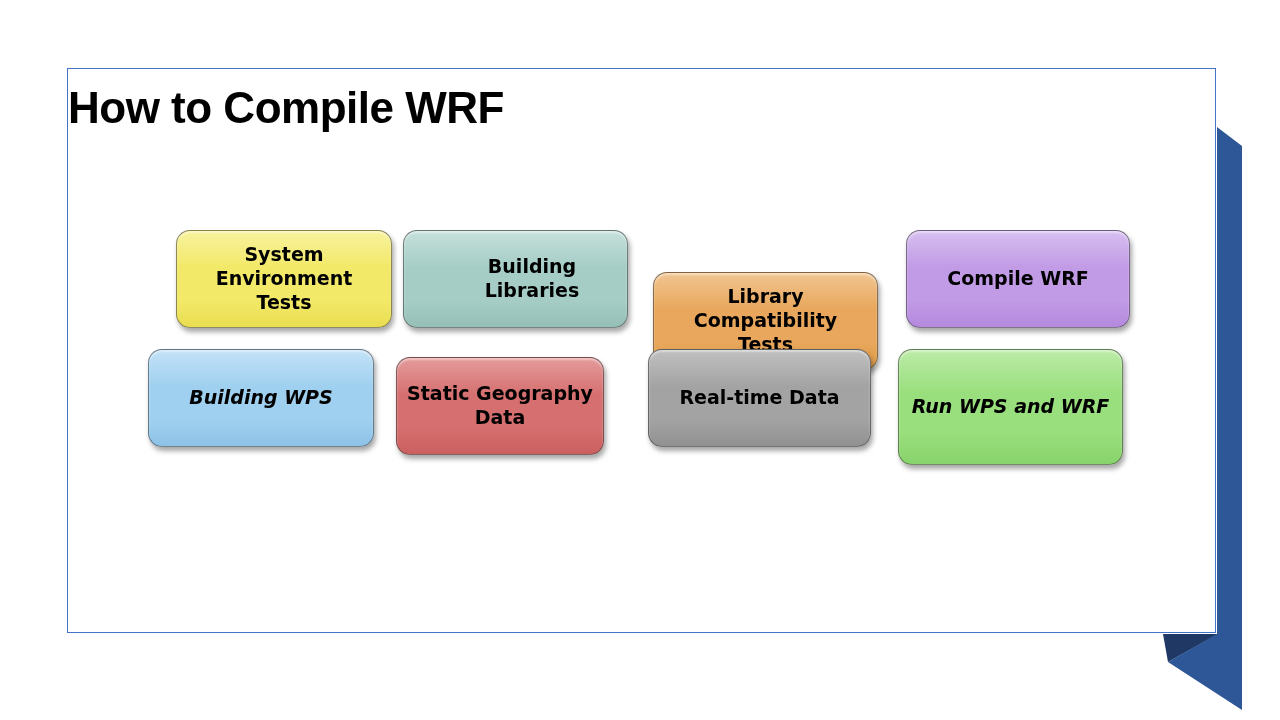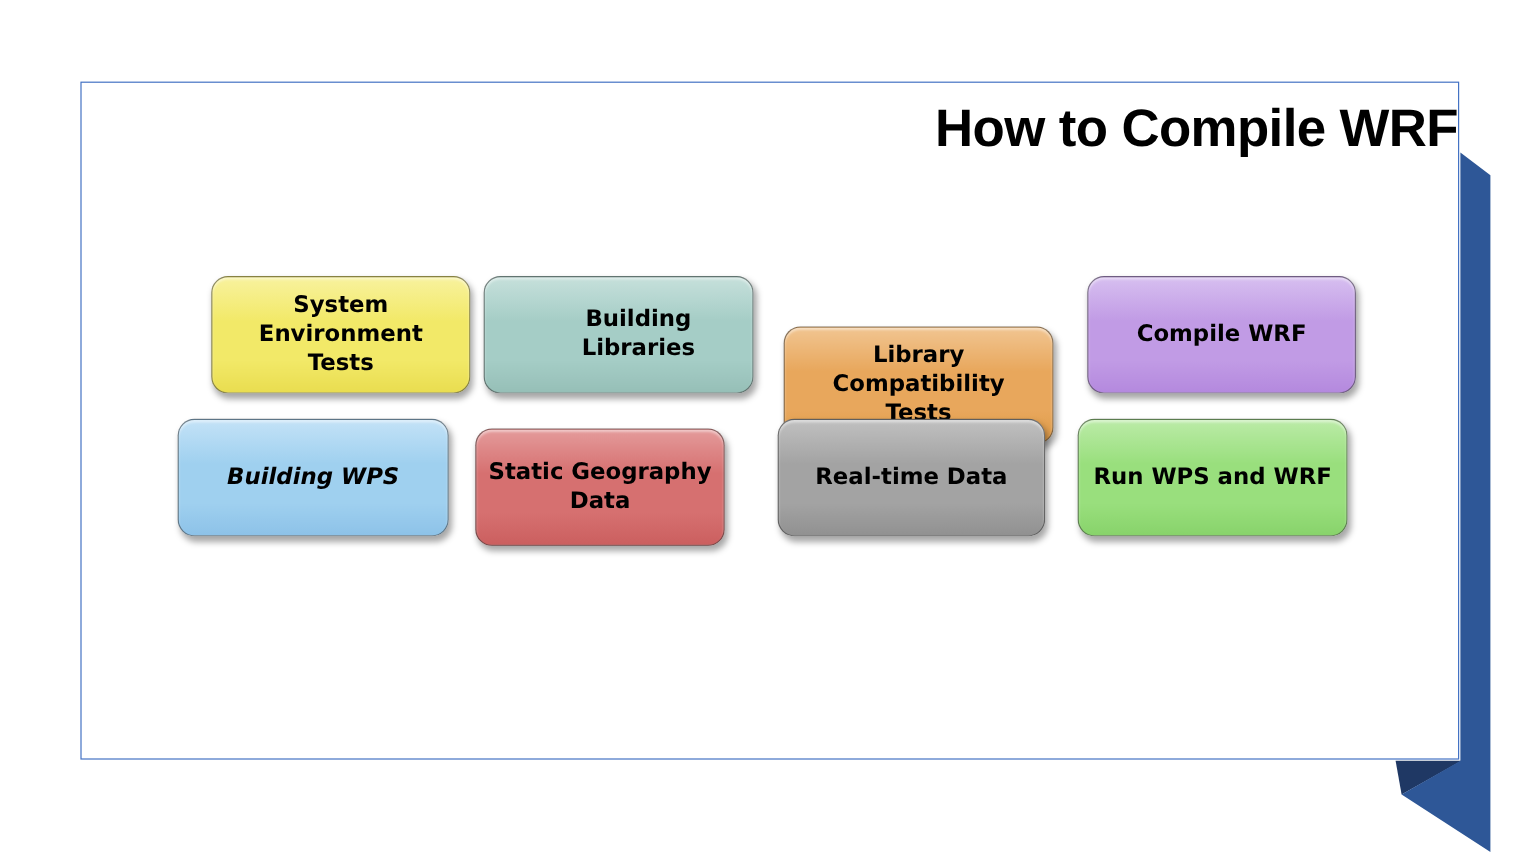--- a/index.html
+++ b/index.html
@@ -24,21 +24,21 @@
     background: #ffffff;
     border: 1px solid #4472C4;
     box-sizing: border-box;
   }
   .title {
     position: absolute;
     top: 14px;
     left: 0;
     width: 100%;
     margin: 0;
-    text-align: right;
+    text-align: left;
     font-family: "Liberation Sans", sans-serif;
     font-size: 44px;
     font-weight: bold;
     color: #000000;
     letter-spacing: -0.5px;
   }
   .ribbon-svg {
     position: absolute;
     left: 0;
     top: 0;
@@ -94,21 +94,21 @@
         <div class="pbox" style="left: 80px; top: 280px; width: 226px; height: 98px; background: linear-gradient(rgb(195, 226, 247) 0%, rgb(159, 208, 239) 38%, rgb(159, 208, 239) 72%, rgb(141, 194, 232) 100%); font-style: italic;">
           <span>Building WPS</span>
         </div>
         <div class="pbox" style="left: 328px; top: 288px; width: 208px; height: 98px; background: linear-gradient(rgb(228, 155, 155) 0%, rgb(214, 112, 112) 38%, rgb(214, 112, 112) 72%, rgb(203, 95, 95) 100%);">
           <span>Static Geography
 Data</span>
         </div>
         <div class="pbox" style="left: 580px; top: 280px; width: 223px; height: 98px; background: linear-gradient(rgb(192, 192, 192) 0%, rgb(163, 163, 163) 38%, rgb(163, 163, 163) 72%, rgb(145, 145, 145) 100%);">
           <span>Real-time Data</span>
         </div>
-        <div class="pbox" style="left: 830px; top: 280px; width: 225px; height: 98px; background: linear-gradient(rgb(187, 235, 167) 0%, rgb(153, 223, 125) 38%, rgb(153, 223, 125) 72%, rgb(136, 211, 107) 100%);">
+        <div class="pbox" style="left: 830px; top: 280px; width: 225px; height: 116px; background: linear-gradient(rgb(187, 235, 167) 0%, rgb(153, 223, 125) 38%, rgb(153, 223, 125) 72%, rgb(136, 211, 107) 100%); font-style: italic;">
           <span>Run WPS and WRF</span>
         </div>
       </div>
   </div>
 
   <svg class="ribbon-svg" viewBox="0 0 1280 720" xmlns="http://www.w3.org/2000/svg">
     <polygon points="1163,634 1218,634 1168,662" fill="#1F3864"></polygon>
     <polygon points="1217,127 1242,146 1242,710 1168,662 1217,634" fill="#2E5797"></polygon>
   </svg>
 

